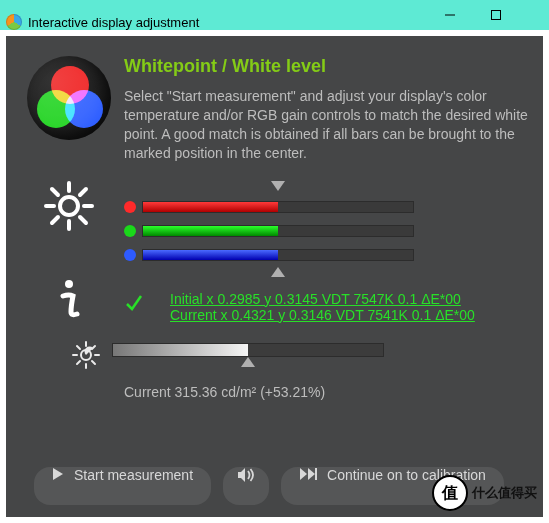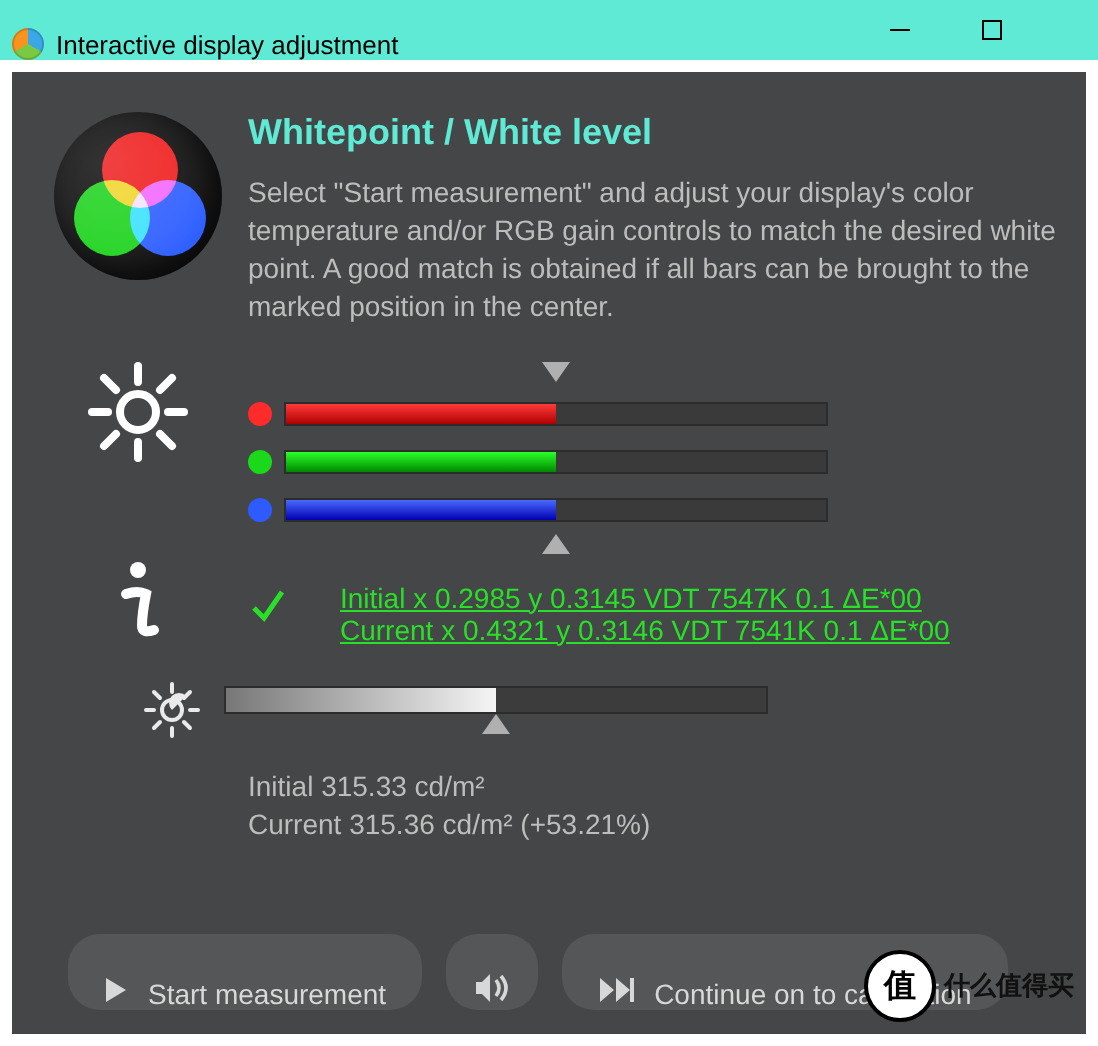--- a/index.html
+++ b/index.html
@@ -76,21 +76,21 @@
 
   .content {
     flex: 1;
     padding-top: 6px;
     min-width: 0;
   }
   h1.title {
     margin: 0 0 10px 0;
     font-size: 18px;
     font-weight: 700;
-    color: #5eead4;
+    color: #84cc16;
   }
   p.desc {
     margin: 0 0 18px 0;
     font-size: 14px;
     line-height: 1.35;
     color: #bdbdbd;
     max-width: 420px;
   }
 
   
@@ -158,21 +158,21 @@
   .buttons {
     position:absolute;
     left:28px; right:8px; bottom:12px;
     display:flex; gap:12px; align-items:center;
   }
   .btn {
     background:#555657;
     color:#d8d8d8;
     border-radius:16px;
     height:38px;
-    display:flex; align-items:flex-end; justify-content:center;
+    display:flex; align-items:flex-start; justify-content:center;
     font-size:14px;
     padding:0 18px;
     gap:10px;
     white-space:nowrap;
   }
   .btn.icononly { width:46px; padding:0; }
   .btn.long { flex:0 0 auto; }
 
   
   .watermark {
@@ -302,21 +302,20 @@
           <div class="bright-bar">
               <div class="fill"></div>
             </div>
           <div class="bright-marker">
               <div class="tri"></div>
             </div>
         </div>
       </div>
 
       <div class="cd">
-        <div>Initial 315.33 cd/m²</div>
         <div>Current 315.36 cd/m² (+53.21%)</div>
       </div>
     </div>
   </div>
 
   <div class="buttons">
     <div class="btn long">
       <span>
         <svg width="12" height="14" viewBox="0 0 12 14">
             <path d="M1 1 L11 7 L1 13 Z" fill="#d8d8d8"></path>

